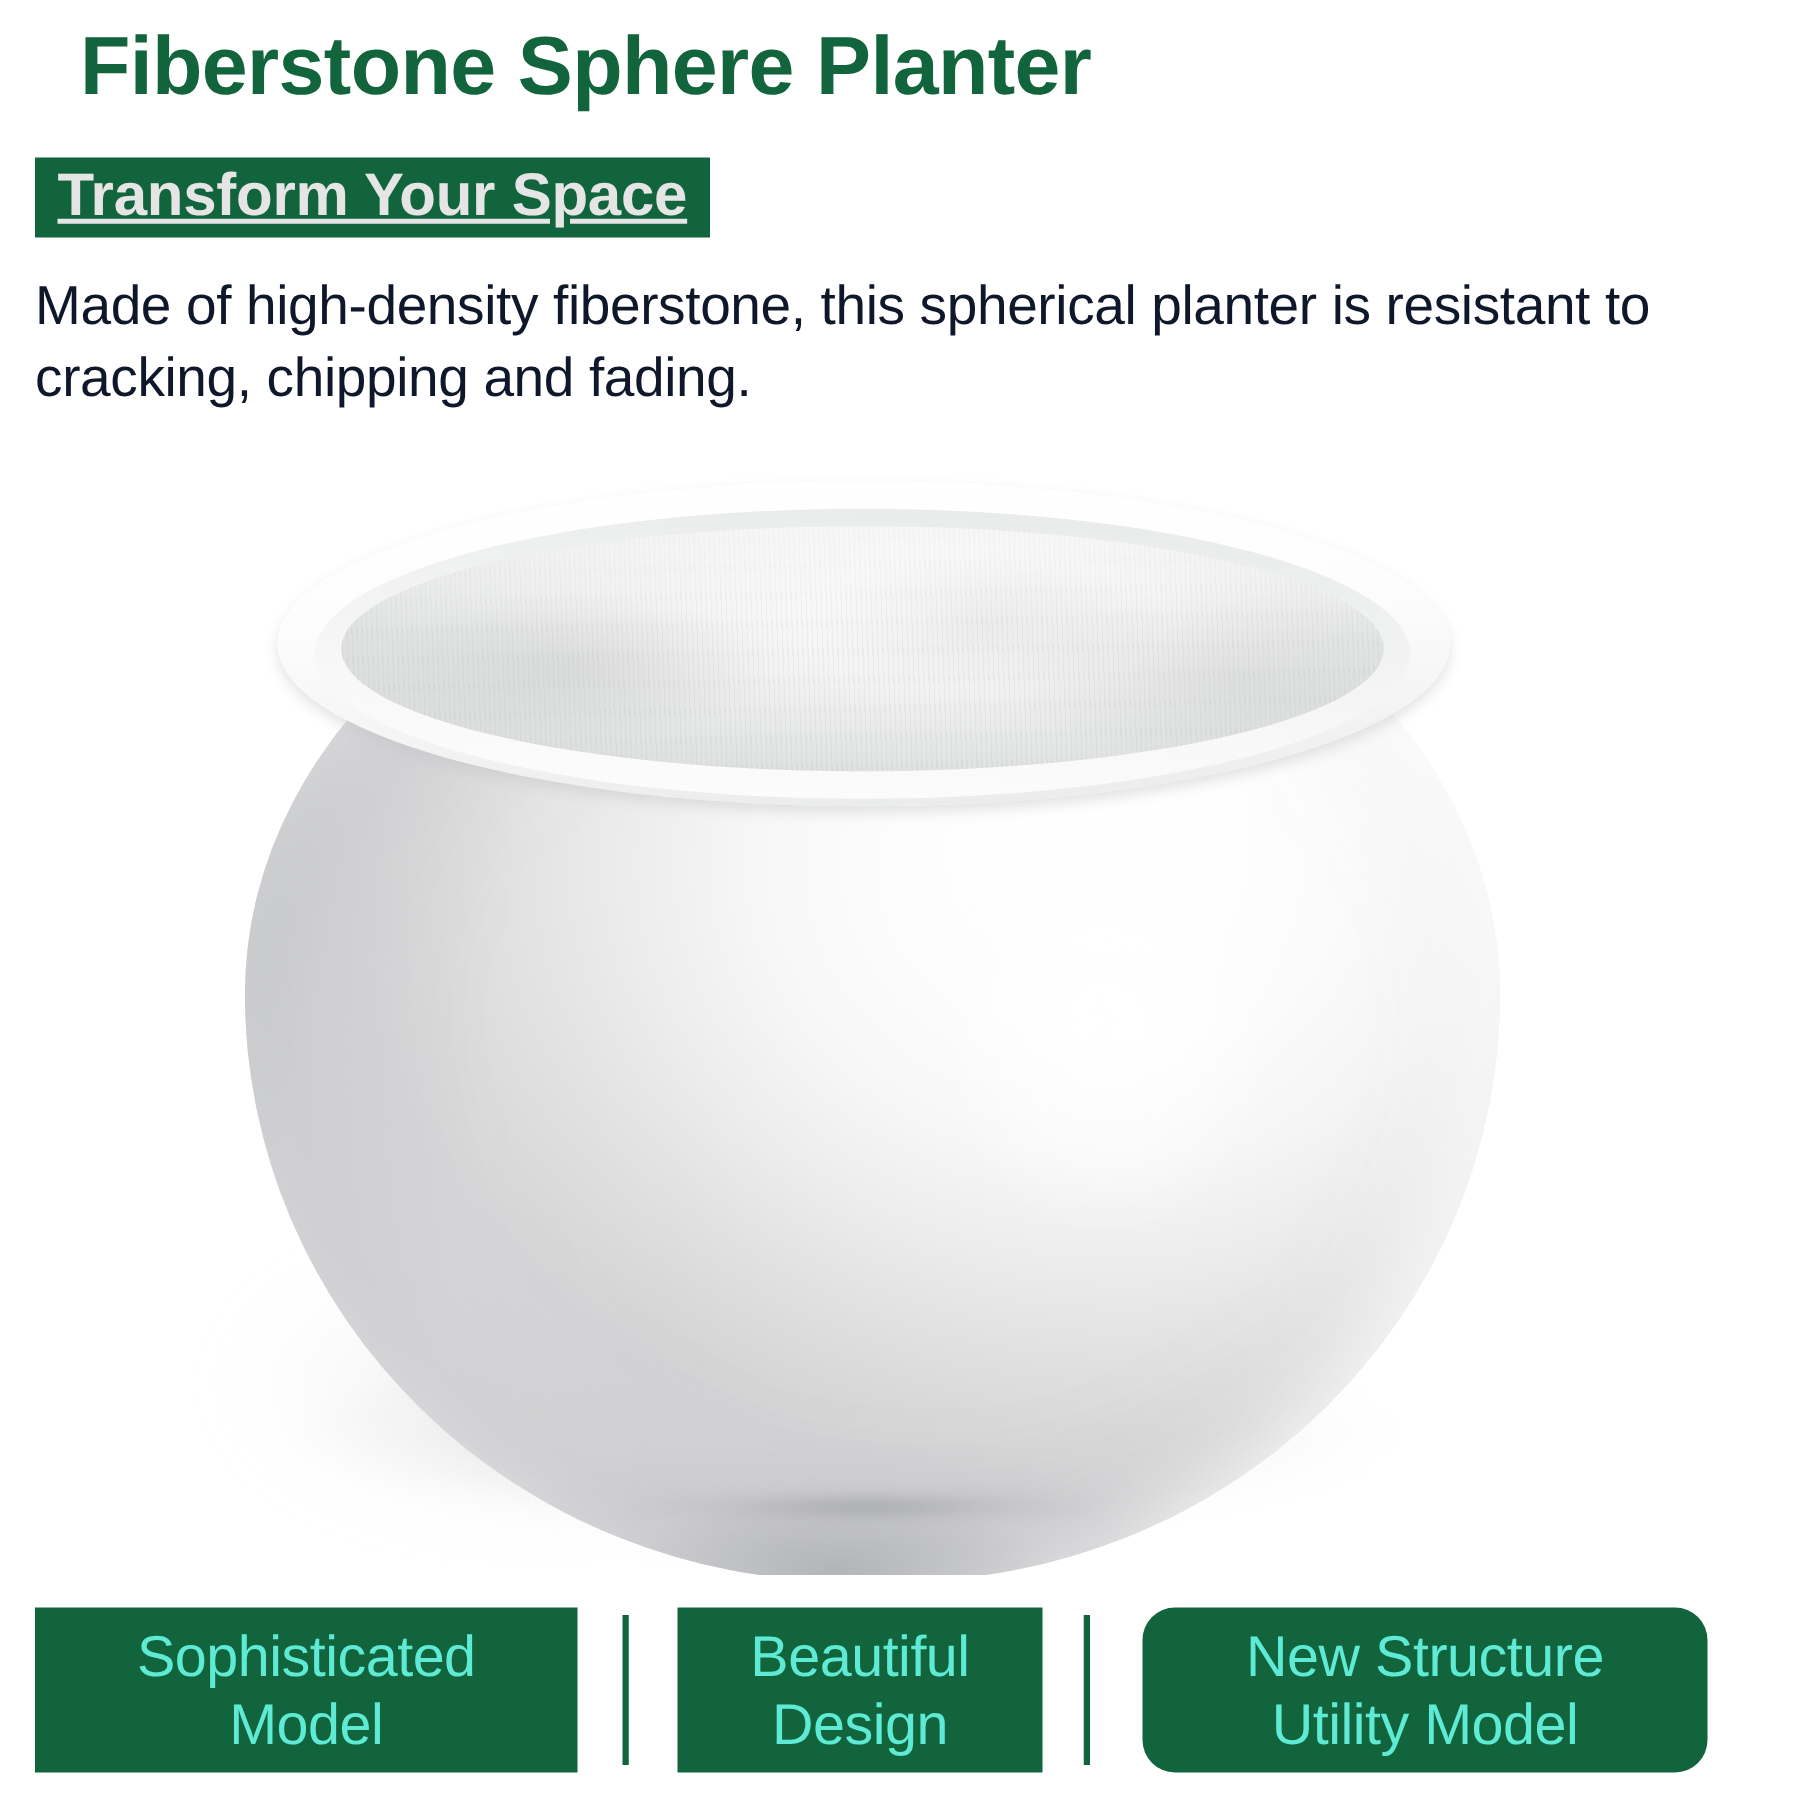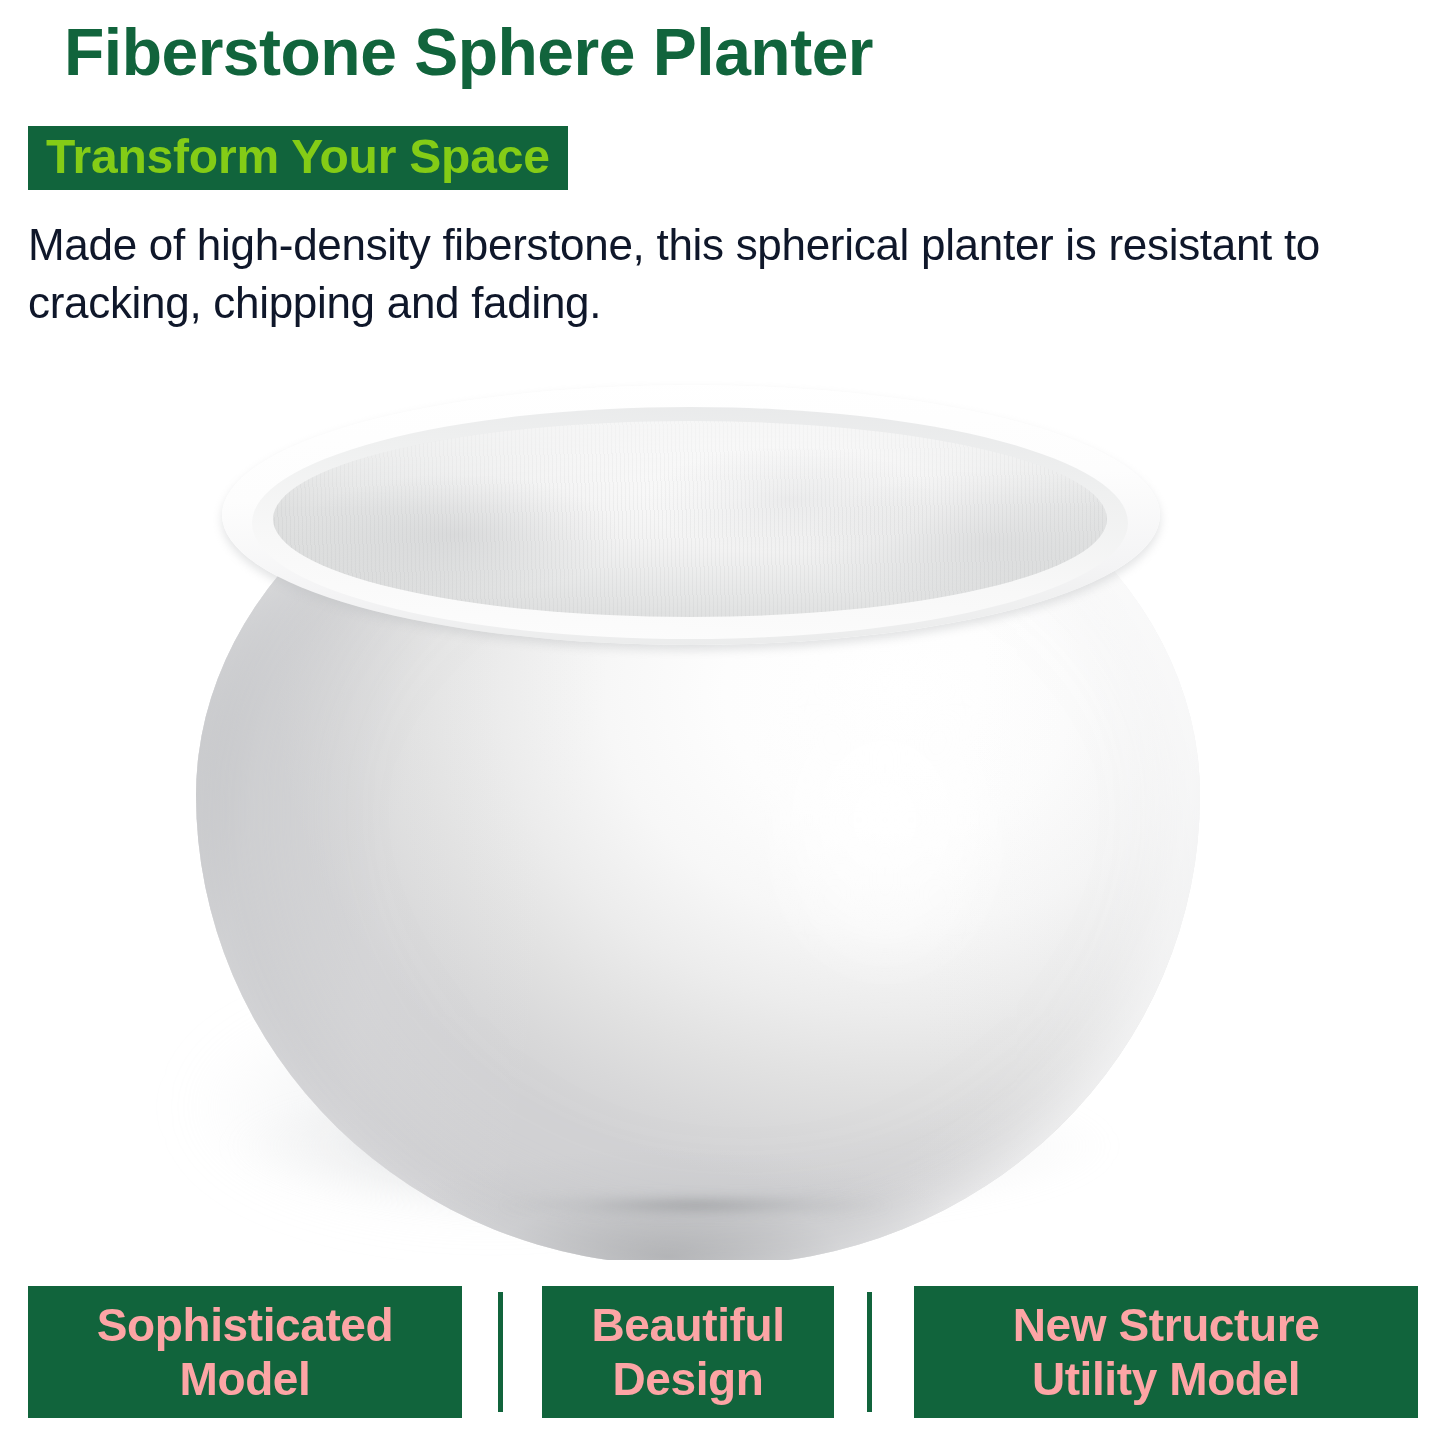--- a/index.html
+++ b/index.html
@@ -36,27 +36,28 @@
 
   .subhead-wrap {
     position: absolute;
     left: 28px;
     top: 126px;
   }
 
   .subhead {
     display: inline-block;
     background: #11643C;
-    color: #84cc16;
+    color: #e5e5e5;
     font-size: 48px;
     line-height: 62px;
     font-weight: bold;
     padding: 0 18px 2px 18px;
     letter-spacing: -0.2px;
     white-space: nowrap;
+    text-decoration: underline;
   }
 
   .body-copy {
     position: absolute;
     left: 28px;
     top: 216px;
     width: 1390px;
     font-size: 44px;
     line-height: 58px;
     color: #0f172a;
@@ -257,36 +258,36 @@
     left: 28px;
     top: 1286px;
     width: 1390px;
     height: 132px;
     display: flex;
     align-items: stretch;
   }
 
   .feature-badge {
     background: #11643C;
-    color: #fca5a5;
+    color: #5eead4;
     display: flex;
     align-items: center;
     justify-content: center;
     text-align: center;
-    font-weight: bold;
+    font-weight: normal;
     font-size: 46px;
     line-height: 54px;
     letter-spacing: -0.4px;
     padding: 0 14px;
     box-sizing: border-box;
   }
 
   .feature-badge.b1 { width: 434px; }
   .feature-badge.b2 { width: 292px; }
-  .feature-badge.b3 { width: 504px; }
+  .feature-badge.b3 { width: 452px; border-radius: 26px; }
 
   .feature-divider {
     width: 5px;
     background: #11643C;
     margin: 6px 0;
     flex: 0 0 auto;
   }
 
   .gap-a { width: 36px; flex: 0 0 auto; }
   .gap-b { width: 39px; flex: 0 0 auto; }

